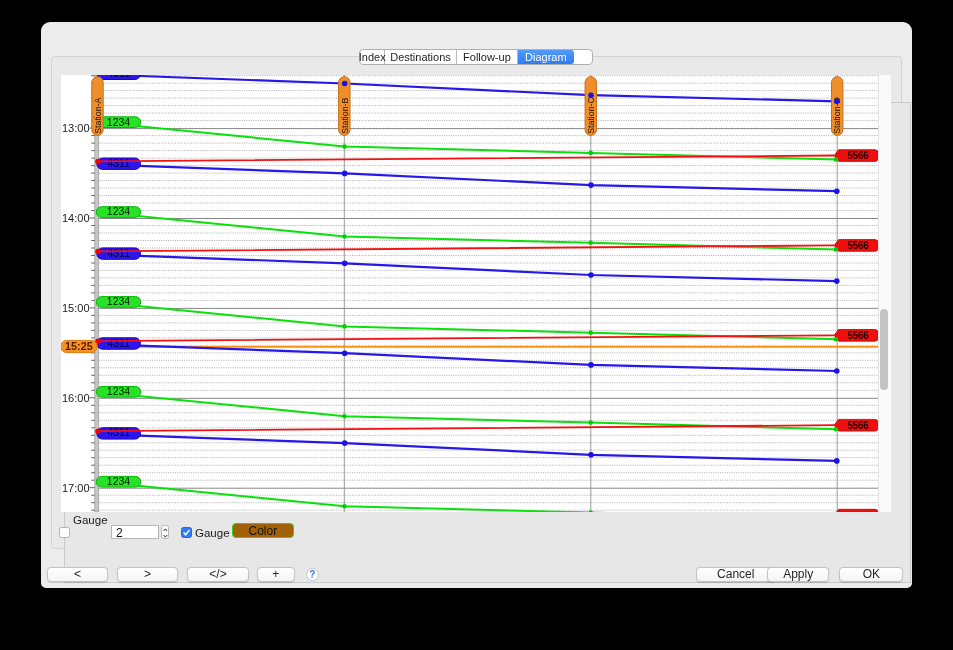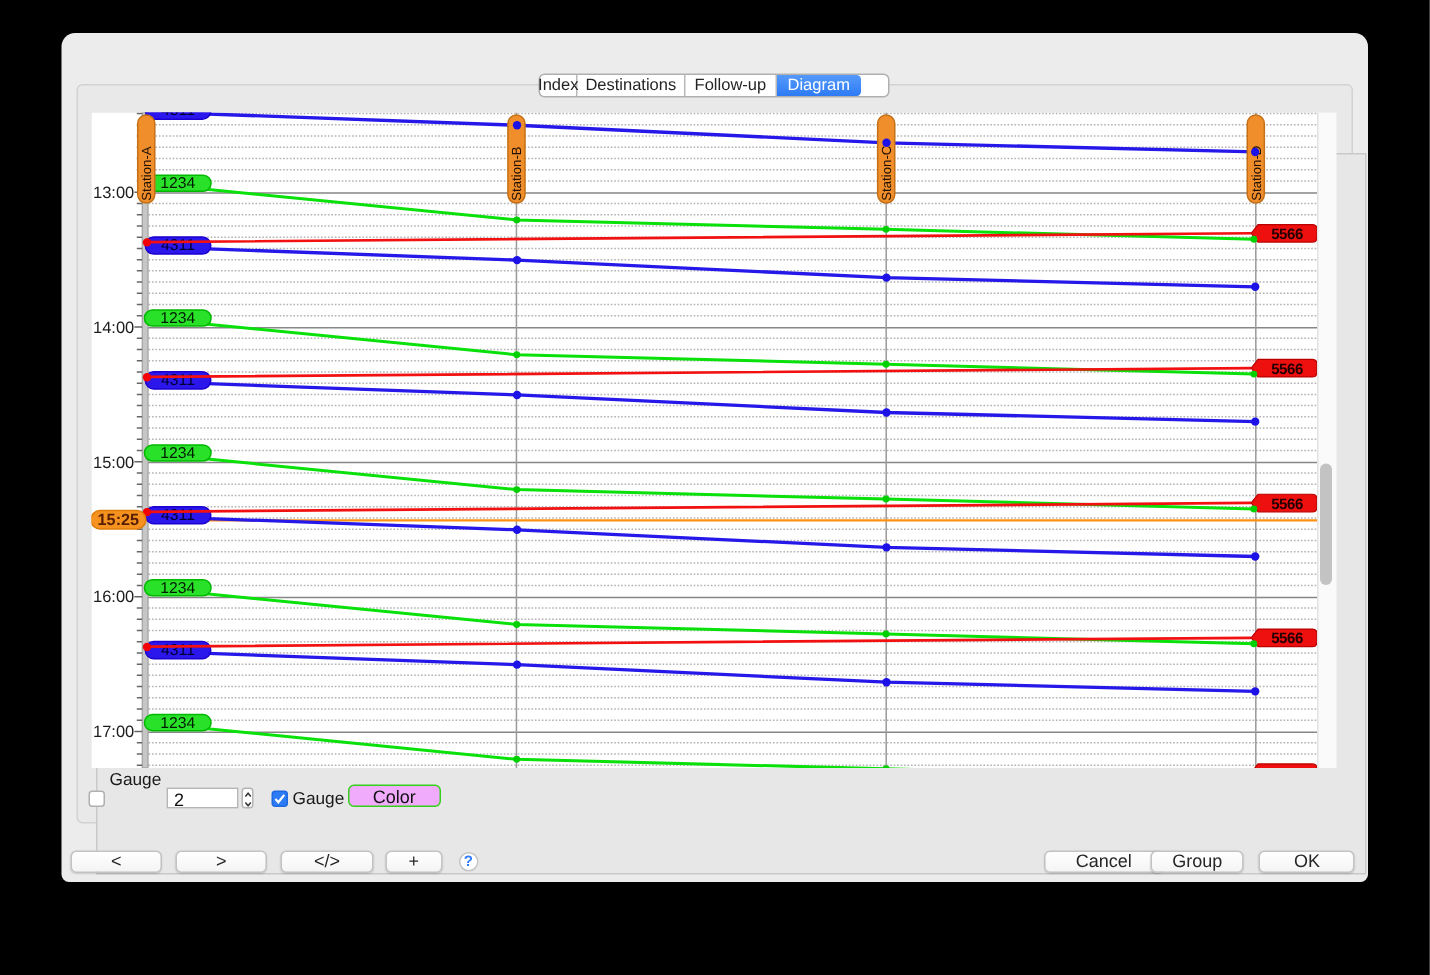--- a/index.html
+++ b/index.html
@@ -133,22 +133,22 @@
  <div style="position:absolute;left:119.8px;top:503.3px;width:7.8px;height:14.6px;background:#fff;border:1px solid #b5b5b5;border-radius:2.5px">
    <svg width="7" height="14" viewBox="0 0 7 14">
         <path d="M1.6 5L3.4 2.8 5.2 5M1.6 9L3.4 11.2 5.2 9" stroke="#333" stroke-width="1" fill="none"></path>
       </svg></div>
  <div class="cb" style="left:140px;top:505.3px;background:#2e7bf6;border:1px solid #1f6ae0">
    <svg width="11" height="11" viewBox="0 0 11 11" style="display:block;margin:-1px 0 0 -1px">
         <path d="M2.6 5.6L4.6 7.8 8.5 2.9" stroke="#fff" stroke-width="1.5" fill="none"></path>
       </svg>
     </div>
  <div class="lbl" style="left:154px;top:505.5px">Gauge</div>
- <div style="position:absolute;left:190.7px;top:501.9px;width:62.3px;height:15.1px;background:#f0abfc;border:1.5px solid #35cf1c;border-radius:4px;font-size:12px;color:#111;text-align:center;line-height:14px">Color</div>
+ <div style="position:absolute;left:190.7px;top:501.9px;width:62.3px;height:15.1px;background:#a16207;border:1.5px solid #35cf1c;border-radius:4px;font-size:12px;color:#111;text-align:center;line-height:14px">Color</div>
 
  <div class="btn" style="left:5.8px;width:61.6px">&lt;</div>
  <div class="btn" style="left:76.3px;width:60.4px">&gt;</div>
  <div class="btn" style="left:146.3px;width:61.4px">&lt;/&gt;</div>
  <div class="btn" style="left:216px;width:37.6px">+</div>
  <div style="position:absolute;left:264.5px;top:546.5px;width:13.4px;height:13.4px;border-radius:50%;background:#fff;border:1px solid #c4c4c4;font-size:10px;font-weight:bold;color:#2f7cf7;text-align:center;line-height:12.5px">?</div>
  <div class="btn" style="left:654.8px;width:80px">Cancel</div>
- <div class="btn" style="left:726.4px;width:61.6px">Group</div>
+ <div class="btn" style="left:726.4px;width:61.6px">Apply</div>
  <div class="btn" style="left:798.4px;width:64px">OK</div>
 </div>
 </body></html>

